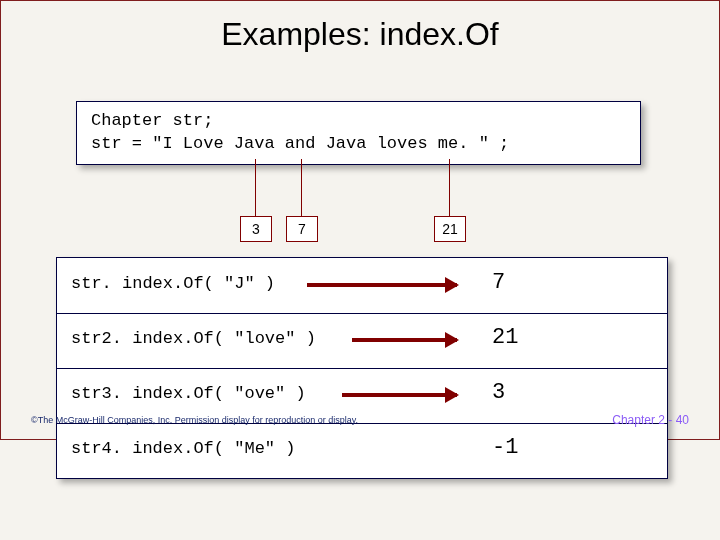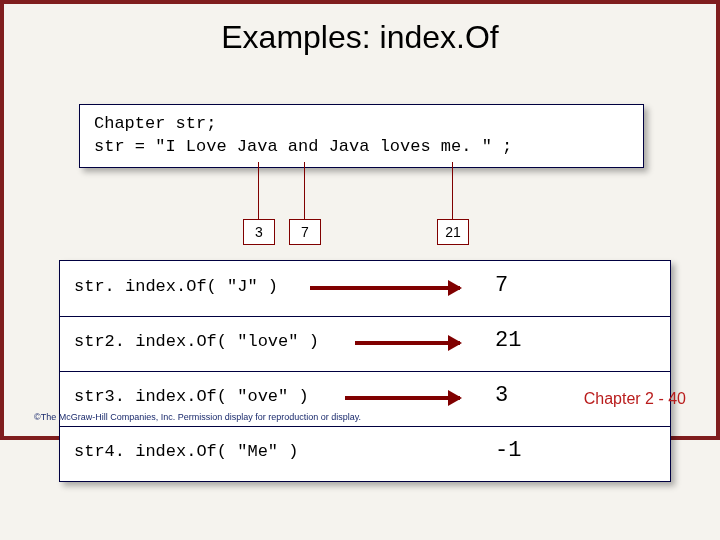--- a/index.html
+++ b/index.html
@@ -8,21 +8,21 @@
     width: 720px;
     height: 540px;
     background: #f5f3ee;
     font-family: Arial, Helvetica, sans-serif;
     overflow: hidden;
   }
   .slide {
     position: relative;
     width: 720px;
     height: 440px;
-    border: 4px solid #7f1d1d;
+    border: 1px solid #7f1d1d;
     box-sizing: border-box;
     background: #f5f3ee;
   }
   .title {
     position: absolute;
     top: 15px;
     left: 0;
     width: 100%;
     text-align: center;
     font-size: 32px;
@@ -127,23 +127,23 @@
   .footer-left {
     position: absolute;
     left: 30px;
     bottom: 14px;
     font-size: 9px;
     color: #1a2a6c;
   }
   .footer-right {
     position: absolute;
     right: 30px;
-    bottom: 28px;
-    font-size: 16px;
-    color: #b91c1c;
+    bottom: 12px;
+    font-size: 12px;
+    color: #8b5cf6;
   }
 </style>
 </head>
 <body>
 
 <div class="slide">
 
   <div class="title">Examples: index.Of</div>
 
   <div class="codebox"><span>Chapter str;</span>

